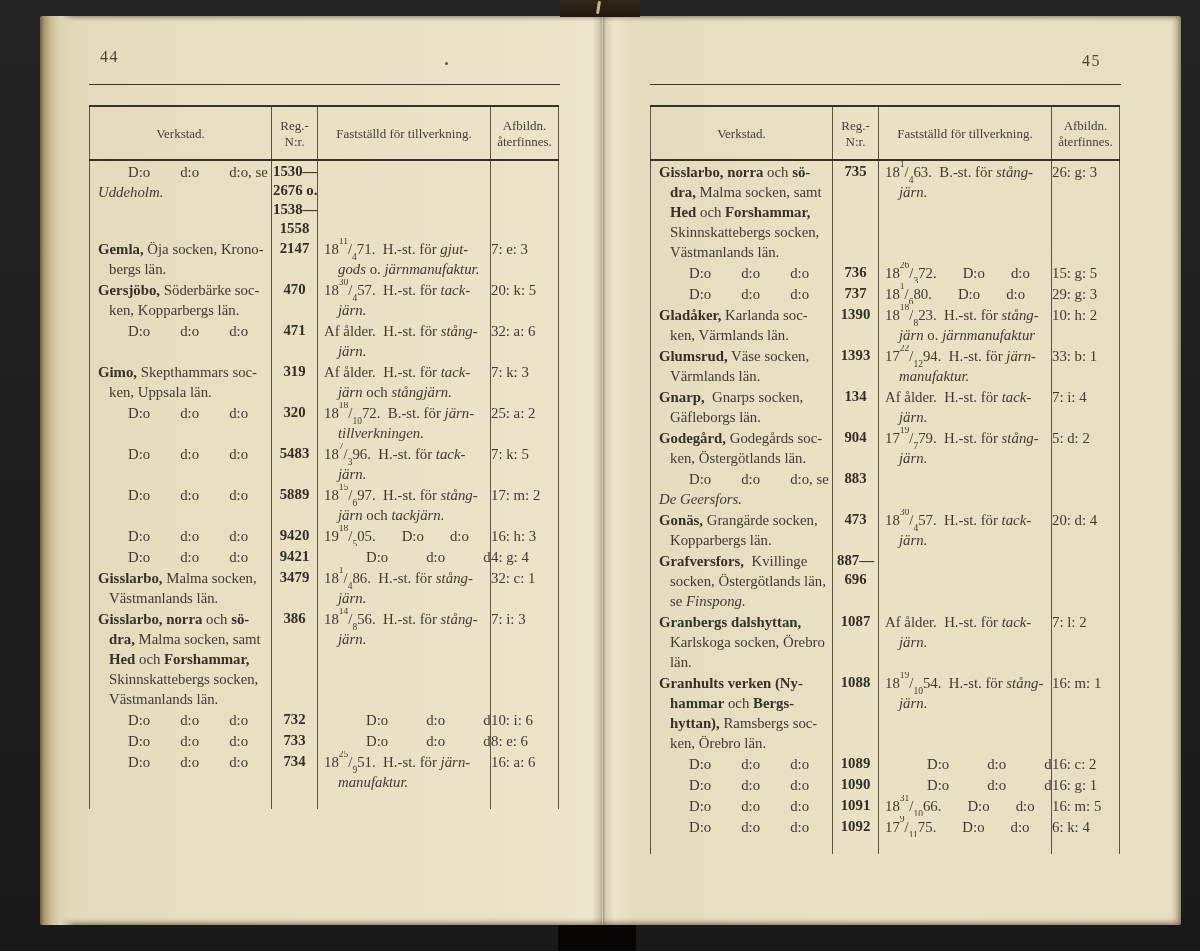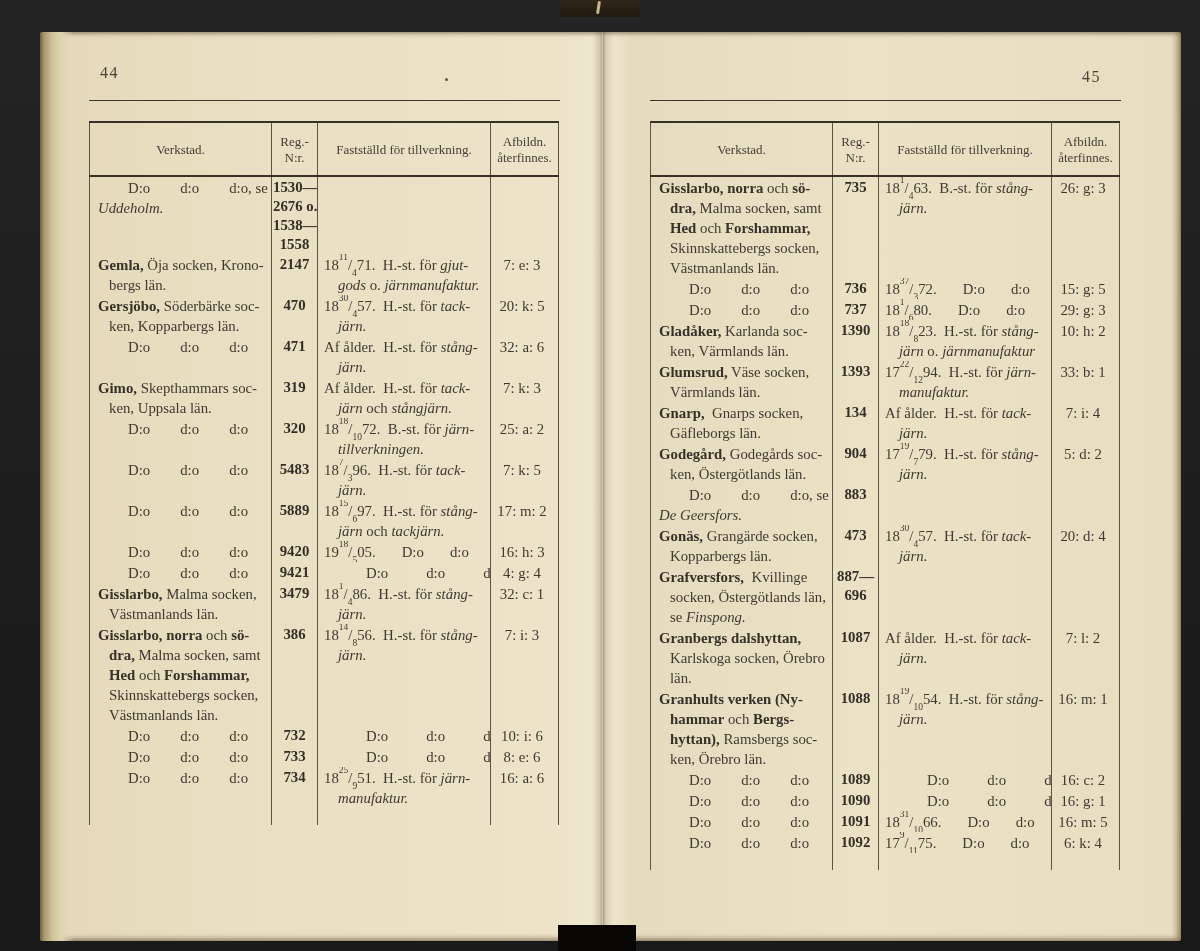--- a/index.html
+++ b/index.html
@@ -6,21 +6,20 @@
   body{
     width:1200px;height:951px;position:relative;overflow:hidden;
     background:linear-gradient(180deg,#242424 0%,#1d1d1d 55%,#191919 100%);
     font-family:"Liberation Serif","DejaVu Serif",serif;
   }
   .book{
     position:absolute;left:40px;top:16px;width:1141px;height:909px;
     background:linear-gradient(90deg,#e4d9ba 0%,#e9dfc2 18%,#ece3c9 45%,#f0e8d1 49.6%,#e5dbbe 52%,#ebe2c6 72%,#e7ddc0 100%);
     border-radius:3px;
     box-shadow:inset 0 2px 4px rgba(70,52,25,.35), inset 0 -3px 5px rgba(70,52,25,.4), inset -2px 0 4px rgba(70,52,25,.3);
-    margin-top:16px;
   }
   .edge-stack{
     position:absolute;left:0;top:0;width:34px;height:100%;border-radius:3px 0 0 3px;
     background:linear-gradient(90deg,#6e5f44 0%,#a8976f 12%,#cfc098 35%,#e0d5b2 62%,rgba(224,213,178,0) 100%);
   }
   .edge-right{
     position:absolute;right:0;top:0;width:10px;height:100%;border-radius:0 3px 3px 0;
     background:linear-gradient(270deg,rgba(150,132,96,.55),rgba(150,132,96,0));
   }
   .spine{
@@ -69,21 +68,21 @@
     border-bottom:2px solid #363228;
   }
   .reg-table td{vertical-align:top;padding:1px 0 0;overflow:hidden;}
   .reg-table .c-reg,.reg-table .c-fast,.reg-table .c-afb{border-left:1px solid #5a5442;}
   .content{white-space:nowrap;}
   .c-verk .content{padding:0 2px 0 19px;text-indent:-11px;}
   .c-verk .content.ditto{padding-left:8px;text-indent:30px;}
   .c-fast .content{padding:0 2px 0 20px;text-indent:-14px;}
   .c-fast .content.ditto{padding-left:8px;text-indent:40px;}
   .c-reg .content{text-align:center;font-weight:bold;line-height:19px;color:#332f26;padding:0 1px;}
-  .c-afb .content{text-align:center;padding-right:5px;}
+  .c-afb .content{text-align:left;padding-right:5px;}
   .gap{display:inline-block;}
   .c-verk .gap{width:30px;}
   .c-fast .gap{width:26px;}
   .c-fast .ditto .gap{width:38px;}
   sup.fr,sub.fr{font-size:9.5px;line-height:0;position:relative;}
   sup.fr{top:-4px;}
   sub.fr{top:2px;}
   b{font-weight:bold;color:#353128;}
   i{font-style:italic;}
   tr.filler td{height:16px;}
@@ -373,21 +372,21 @@
             </td>
           </tr>
           <tr>
             <td class="c-verk">
               <div class="content ditto"><span>D:o</span><span class="gap"></span><span>d:o</span><span class="gap"></span><span>d:o</span></div>
             </td>
             <td class="c-reg">
               <div class="content"><span>736</span></div>
             </td>
             <td class="c-fast">
-              <div class="content"><span>18</span><sup class="fr">37</sup><span>/</span><sub class="fr">3</sub><span>72.</span><span class="gap"></span><span>D:o</span><span class="gap"></span><span>d:o</span></div>
+              <div class="content"><span>18</span><sup class="fr">26</sup><span>/</span><sub class="fr">3</sub><span>72.</span><span class="gap"></span><span>D:o</span><span class="gap"></span><span>d:o</span></div>
             </td>
             <td class="c-afb">
               <div class="content"><span>15: g: 5</span></div>
             </td>
           </tr>
           <tr>
             <td class="c-verk">
               <div class="content ditto"><span>D:o</span><span class="gap"></span><span>d:o</span><span class="gap"></span><span>d:o</span></div>
             </td>
             <td class="c-reg">

